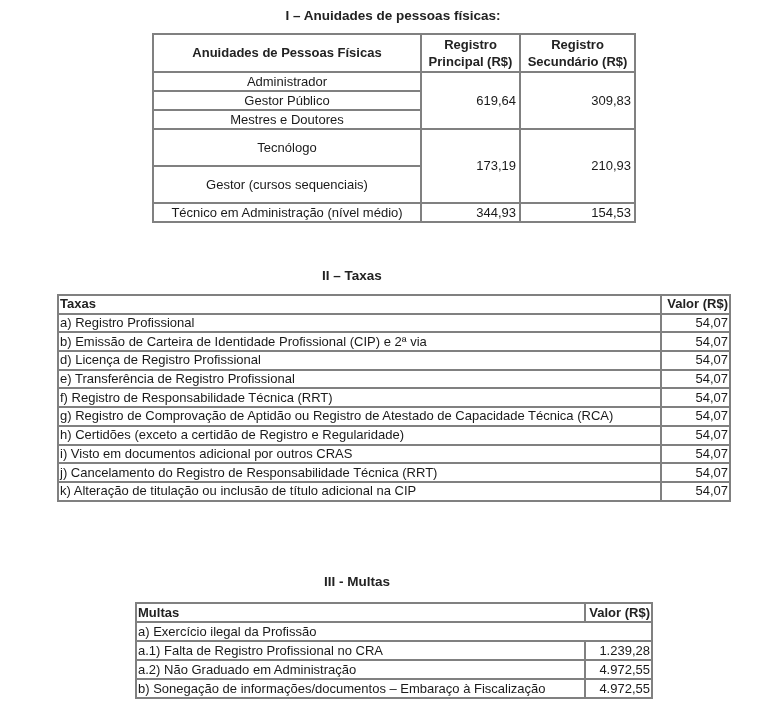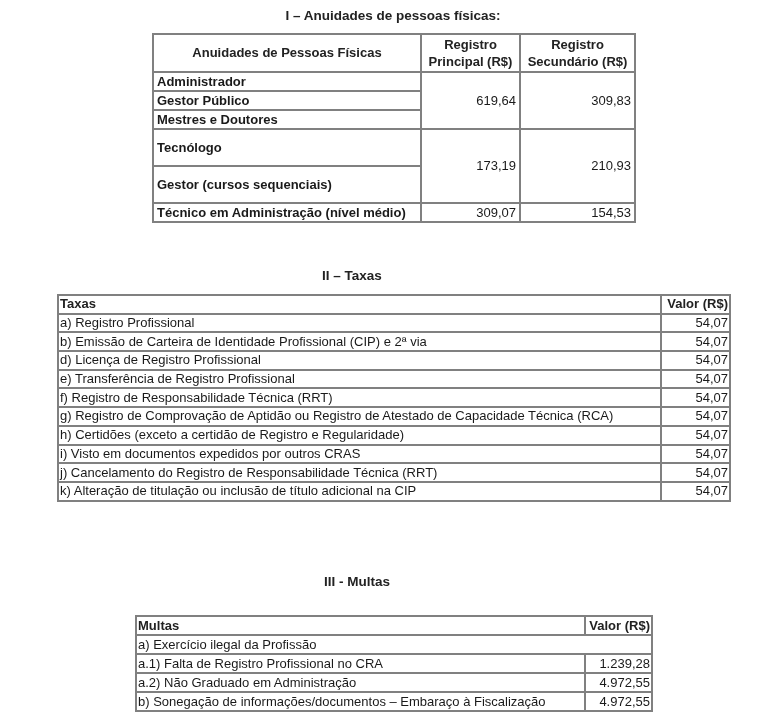--- a/index.html
+++ b/index.html
@@ -40,32 +40,32 @@
     font-weight: bold;
     color: #222222;
   }
   .c { text-align: center; }
   .r { text-align: right; }
   .l { text-align: left; }
 
   
   #t1 { left: 152px; top: 33px; width: 482px; }
   #t1 th { height: 36px; }
-  #t1 td.name { text-align: left; font-weight: bold; }
+  #t1 td.name { text-align: center; }
   #t1 tr.short td { height: 17px; }
   #t1 tr.tall td { height: 35px; }
 
   
   #t2 { left: 57px; top: 294px; width: 672px; }
   #t2 td, #t2 th { height: 16.7px; padding: 0 1px; }
   #t2 th { text-align: left; }
   #t2 th.val { text-align: right; }
 
   
-  #t3 { left: 135px; top: 615px; width: 516px; }
+  #t3 { left: 135px; top: 602px; width: 516px; }
   #t3 td, #t3 th { height: 17px; padding: 0 1px; }
   #t3 th { text-align: left; }
   #t3 th.val { text-align: right; }
 </style>
 </head>
 <body>
 
 <div class="section-title" style="left:152px; top:8px; width:482px;">I – Anuidades de pessoas físicas:</div>
 
 <table id="t1">
@@ -94,21 +94,21 @@
   <tr class="tall">
     <td class="name">Tecnólogo</td>
     <td class="r" rowspan="2">173,19</td>
     <td class="r" rowspan="2">210,93</td>
   </tr>
   <tr class="tall">
     <td class="name">Gestor (cursos sequenciais)</td>
   </tr>
   <tr class="short">
     <td class="name">Técnico em Administração (nível médio)</td>
-    <td class="r">309,07</td>
+    <td class="r">344,93</td>
     <td class="r">154,53</td>
   </tr>
 </tbody>
   </table>
 
 <div class="section-title" style="left:57px; top:268px; width:590px;">II – Taxas</div>
 
 <table id="t2">
   <colgroup>
     <col style="width:603px">
@@ -141,21 +141,21 @@
   </tr>
   <tr>
     <td class="l">g) Registro de Comprovação de Aptidão ou Registro de Atestado de Capacidade Técnica (RCA)</td>
     <td class="r">54,07</td>
   </tr>
   <tr>
     <td class="l">h) Certidões (exceto a certidão de Registro e Regularidade)</td>
     <td class="r">54,07</td>
   </tr>
   <tr>
-    <td class="l">i) Visto em documentos expedidos por outros CRAS</td>
+    <td class="l">i) Visto em documentos adicional por outros CRAS</td>
     <td class="r">54,07</td>
   </tr>
   <tr>
     <td class="l">j) Cancelamento do Registro de Responsabilidade Técnica (RRT)</td>
     <td class="r">54,07</td>
   </tr>
   <tr>
     <td class="l">k) Alteração de titulação ou inclusão de título adicional na CIP</td>
     <td class="r">54,07</td>
   </tr>

